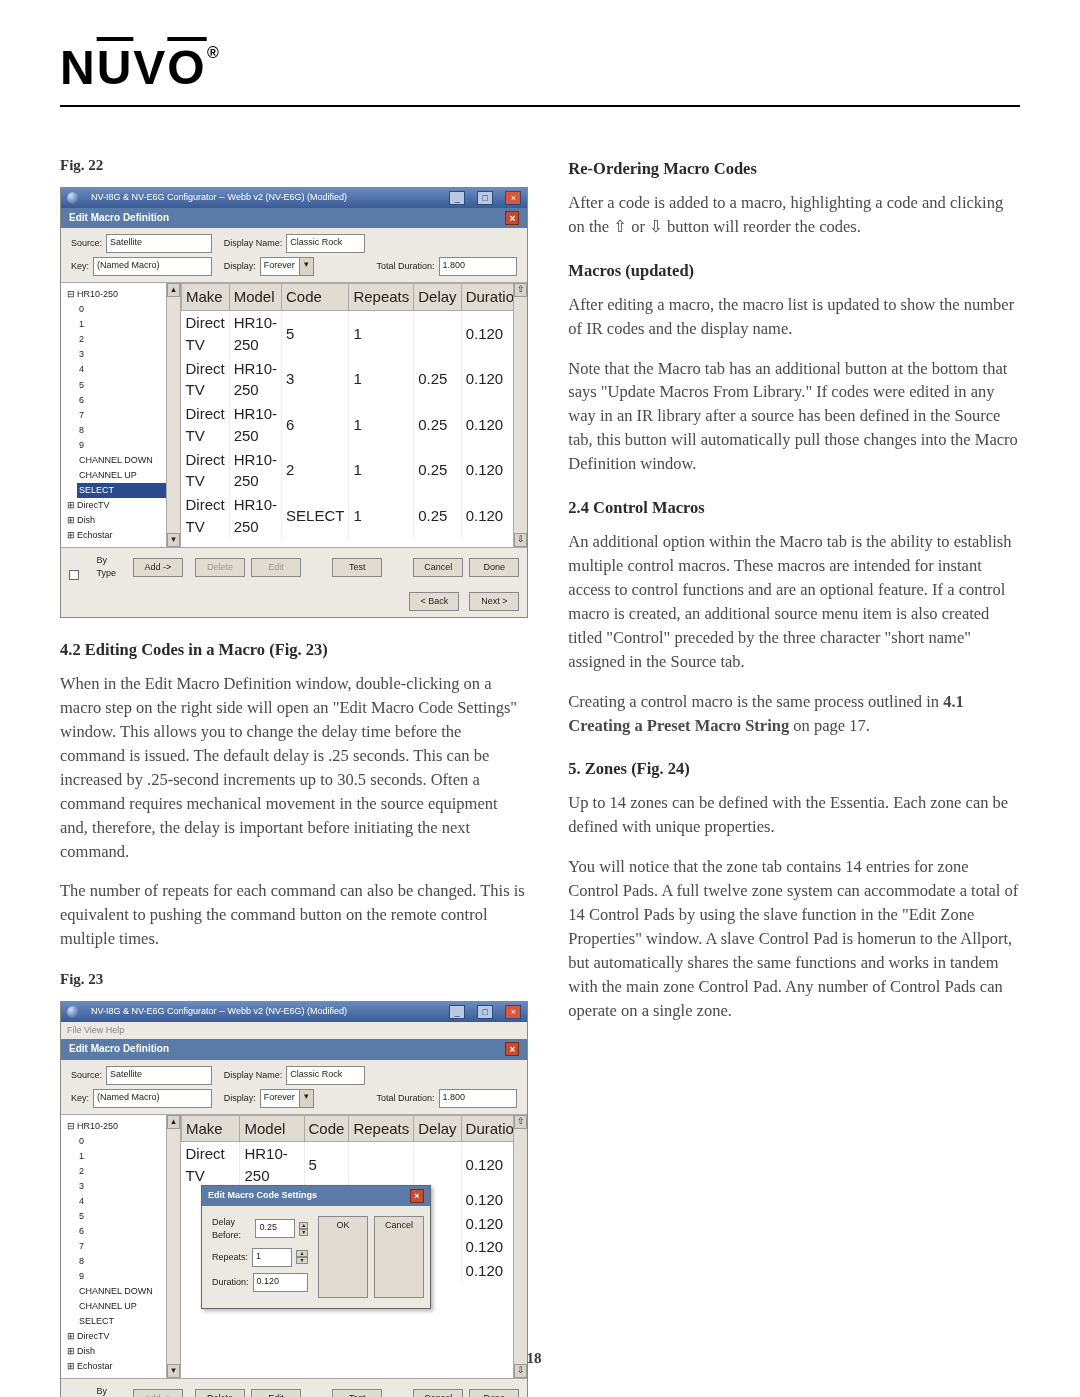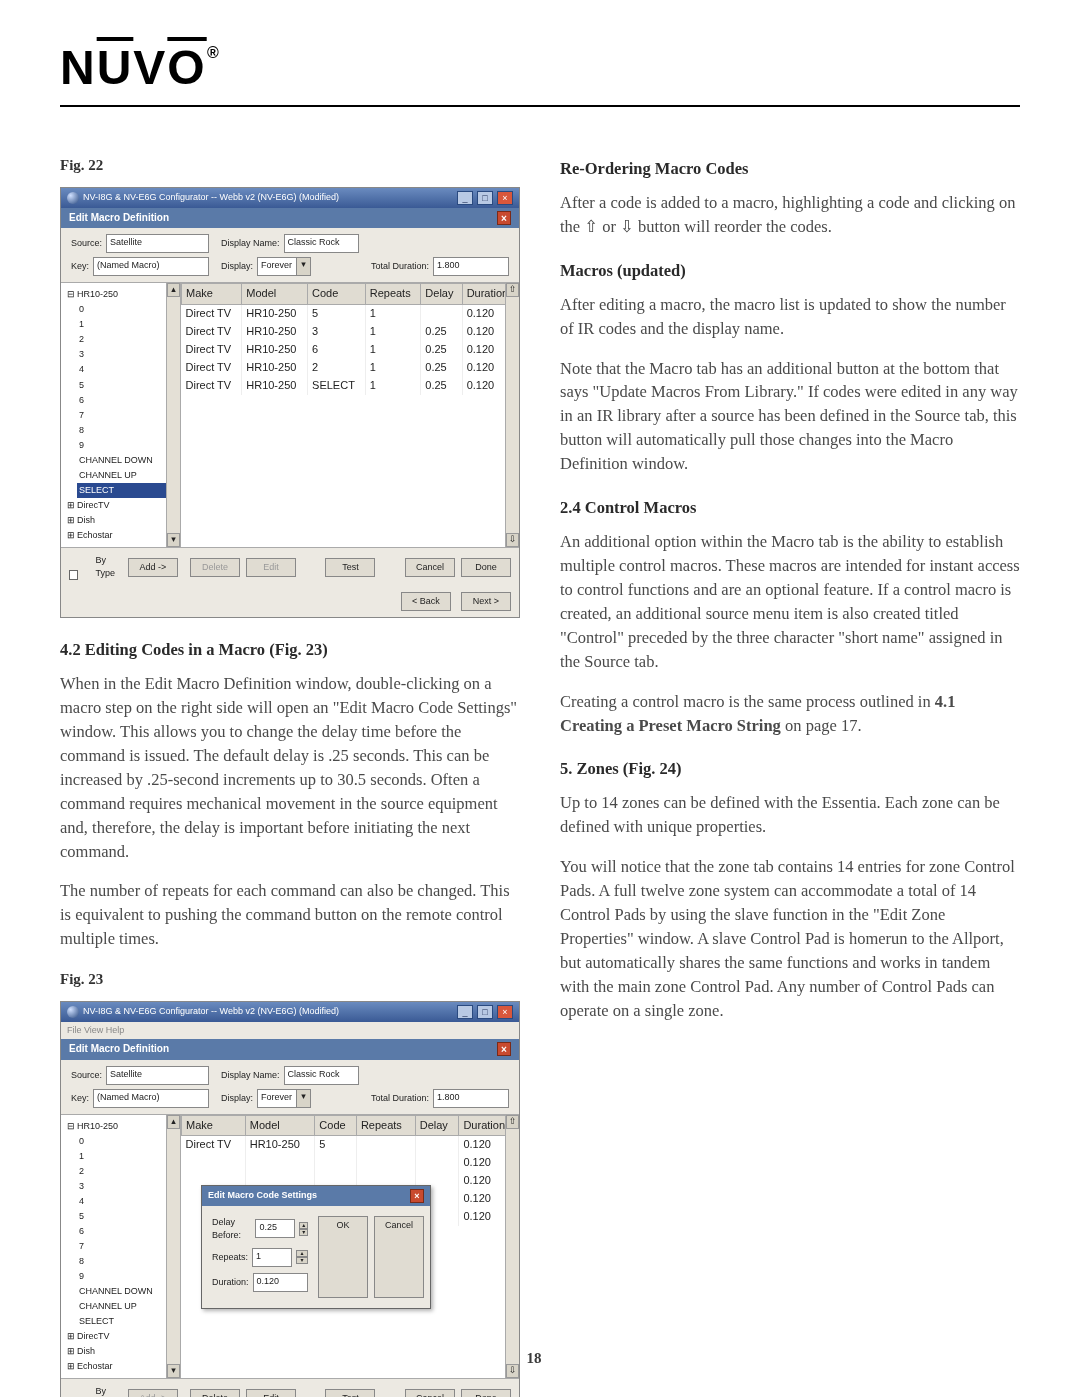--- a/index.html
+++ b/index.html
@@ -69,21 +69,21 @@
     font-size: 9px;
     color: #222;
     margin-bottom: 18px;
   }
   .titlebar {
     background: linear-gradient(#6a8bbf, #3a5a95);
     color: #fff;
     padding: 3px 6px;
     display: flex;
     align-items: center;
-    gap: 4px;
+    gap: 12px;
     justify-content: flex-end;
   }
   .titlebar .icon {
     width: 12px; height: 12px;
     background: radial-gradient(circle at 30% 30%, #cfe0ff, #2a4a80);
     border-radius: 50%;
   }
   .titlebar .spacer { flex: 1; }
   .titlebar .winbtn {
     width: 16px; height: 14px;
@@ -172,21 +172,21 @@
   .tree .scroll .track { flex: 1; }
   .grid-area {
     flex: 1;
     background: #fff;
     position: relative;
     min-height: 140px;
   }
   table.datagrid {
     width: 100%;
     border-collapse: collapse;
-    font-size: 11px;
+    font-size: 15px;
   }
   table.datagrid th {
     background: #e0dcd2;
     border: 1px solid #aaa;
     padding: 2px 4px;
     text-align: left;
     font-weight: normal;
   }
   table.datagrid td {
     padding: 1px 4px;

